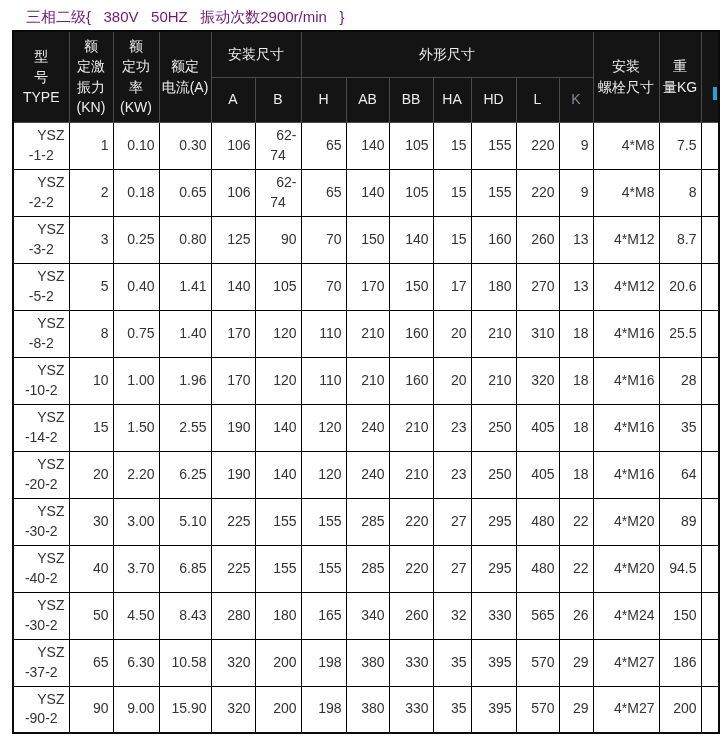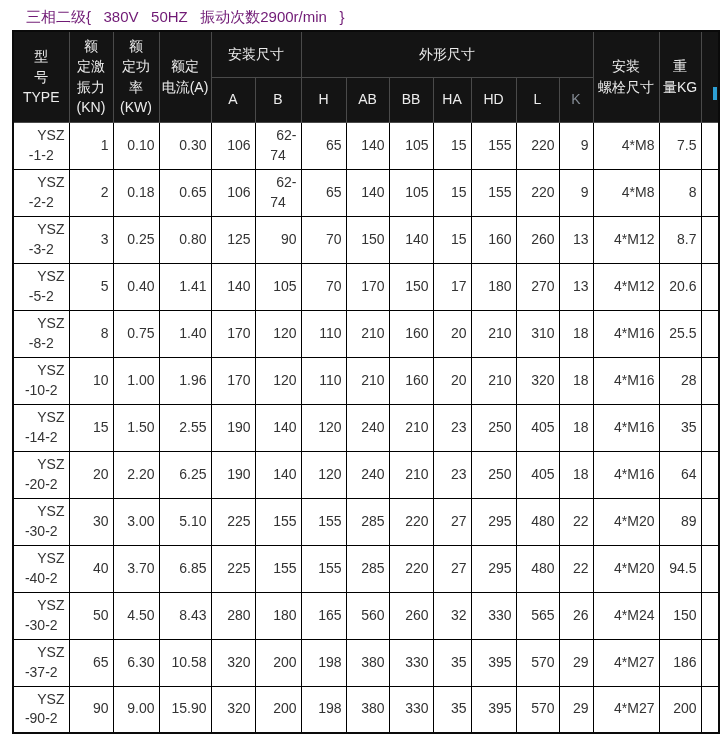--- a/index.html
+++ b/index.html
@@ -336,21 +336,21 @@
           <td>
             <div class="wl1">YSZ</div>
             <div class="wl2">-30-2</div>
           </td>
           <td>50</td>
           <td>4.50</td>
           <td>8.43</td>
           <td>280</td>
           <td>180</td>
           <td>165</td>
-          <td>560</td>
+          <td>340</td>
           <td>260</td>
           <td>32</td>
           <td>330</td>
           <td>565</td>
           <td>26</td>
           <td>4*M24</td>
           <td>150</td>
           <td class="partial-body"></td>
         </tr>
         <tr>

